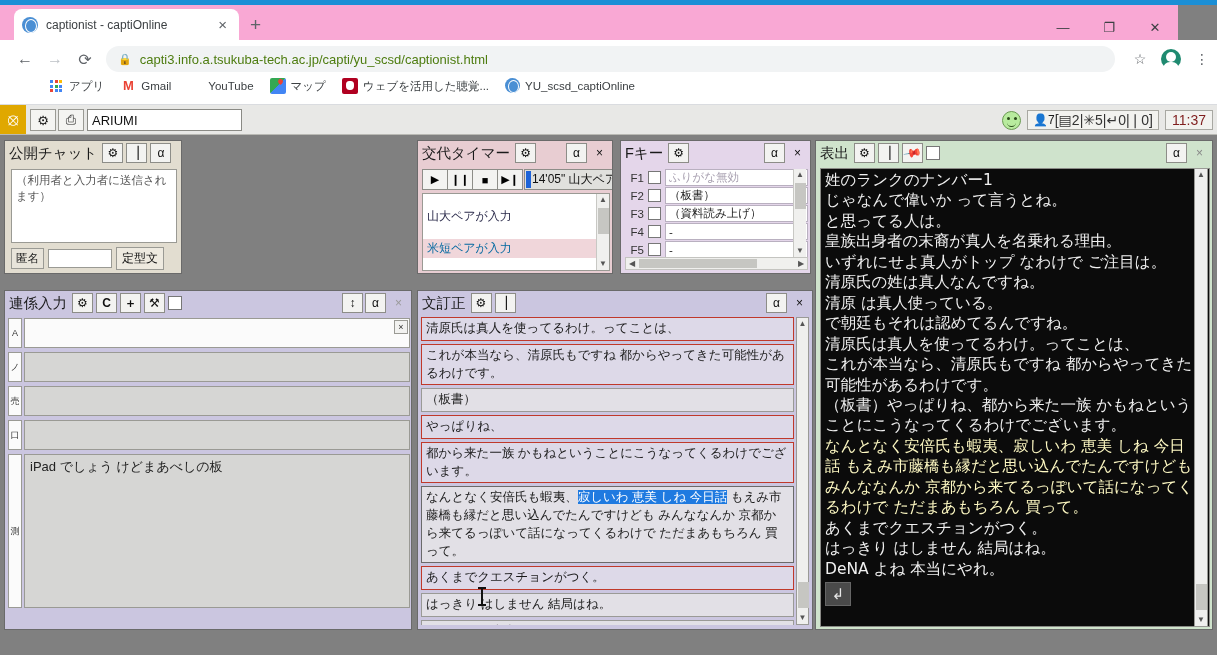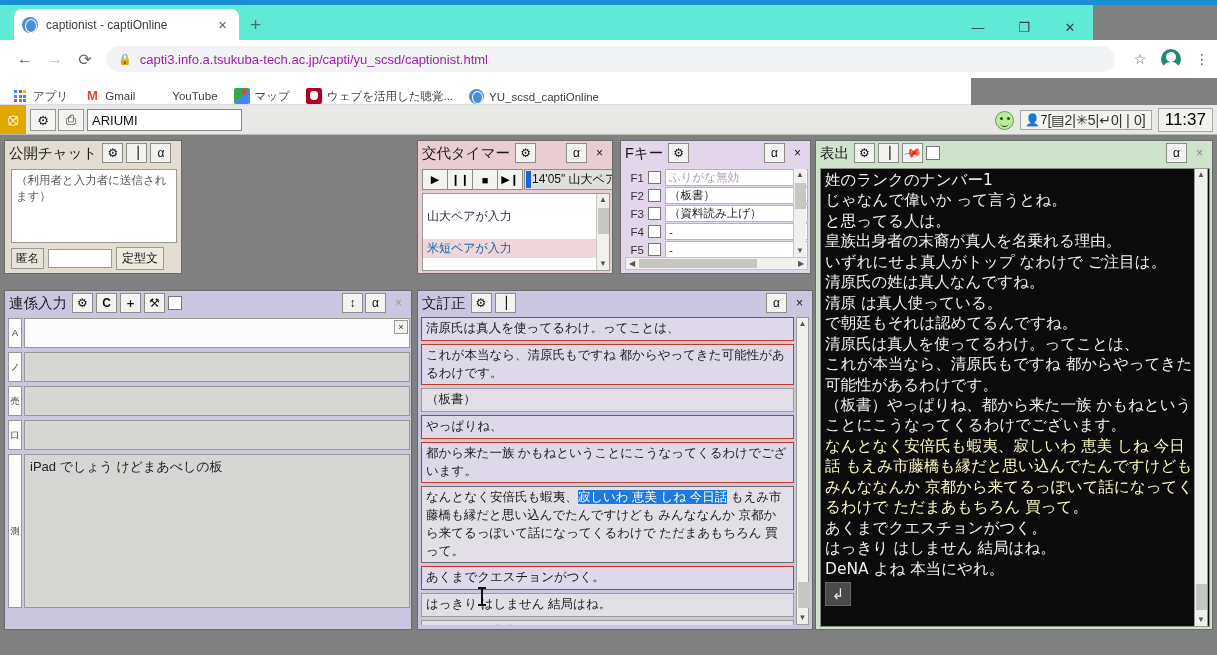--- a/index.html
+++ b/index.html
@@ -9,22 +9,22 @@
     width: 1217px; height: 655px;
     overflow: hidden;
     font-family: "Liberation Sans", "DejaVu Sans", sans-serif;
     background: #7f7f7f;
   }
   .screen { position: relative; width: 1217px; height: 655px; background: #808080; }
 
   
   .chrome-accent { position:absolute; left:0; top:0; width:1217px; height:5px; background:#1b8fd6; }
   .tabstrip {
-    position:absolute; left:0; top:5px; width:1093px; height:35px;
-    background:#5eead4;
+    position:absolute; left:0; top:5px; width:1178px; height:35px;
+    background:#f9a8d4;
   }
   .tab {
     position:absolute; left:14px; top:4px; width:225px; height:31px;
     background:#ffffff; border-radius:8px 8px 0 0;
     display:flex; align-items:center; padding:0 8px;
   }
   .tab-favicon {
     width:16px; height:16px; border-radius:50%;
     background:#4a8fd4; flex:none; margin-right:8px;
     position:relative;
@@ -56,38 +56,38 @@
     width:30px; text-align:center; font-size:16px; color:#5f6368; cursor:pointer;
     user-select:none;
   }
   .nav-btn.back { margin-left:10px; }
   .nav-btn.disabled { color:#bdc1c6; }
   .omnibox {
     flex:1; height:26px; background:#f1f3f4; border-radius:13px; margin:0 10px 0 6px;
     display:flex; align-items:center; padding:0 12px;
   }
   .lock { font-size:11px; color:#5f6368; margin-right:8px; }
-  .url { font-size:13px; color:#a21caf; white-space:nowrap; overflow:hidden; }
+  .url { font-size:13px; color:#4d7c0f; white-space:nowrap; overflow:hidden; }
   .tb-icon { width:30px; text-align:center; font-size:14px; color:#5f6368; cursor:pointer; }
   .avatar-icon {
     width:20px; height:20px; border-radius:50%; background:#1f8a70;
     position:relative; margin:0 6px;
   }
   .avatar-icon::after{
     content:""; position:absolute; left:5px; top:3px; width:10px; height:10px;
     border-radius:50%; background:#fff;
   }
   .avatar-icon::before{
     content:""; position:absolute; left:2px; bottom:0px; width:16px; height:7px;
     border-radius:8px 8px 0 0; background:#fff;
   }
 
   .bookmarks {
-    position:absolute; left:0; top:78px; width:971px; height:27px; background:#ffffff;
-    display:flex; align-items:flex-end; border-bottom:1px solid #dadce0;
+    position:absolute; left:0; top:78px; width:1217px; height:27px; background:#ffffff;
+    display:flex; align-items:flex-start; border-bottom:1px solid #dadce0;padding-left:36px;
   }
   .bm { display:flex; align-items:center; margin-right:16px; cursor:pointer; }
   .bm:first-child { margin-left:12px; }
   .bm-label { font-size:11.5px; color:#3c4043; white-space:nowrap; }
   .bm-ico { width:16px; height:16px; margin-right:5px; flex:none; position:relative; }
   .ico-apps { display:grid; grid-template-columns:repeat(3,3px); grid-template-rows:repeat(3,3px);
     gap:1.5px; align-content:center; justify-content:center; }
   .ico-apps i { background:#4285f4; display:block; width:3px; height:3px; }
   .ico-apps i:nth-child(2){background:#ea4335;} .ico-apps i:nth-child(3){background:#fbbc05;}
   .ico-apps i:nth-child(5){background:#34a853;} .ico-apps i:nth-child(7){background:#ea4335;}
@@ -139,21 +139,21 @@
     border-radius:50%; background:#2a4a1a; box-shadow:7px 0 0 #2a4a1a;}
   .smiley::after{content:""; position:absolute; left:4px; top:9px; width:9px; height:5px;
     border-bottom:1.5px solid #2a4a1a; border-radius:0 0 8px 8px;}
   .users-box {
     background:#f2f2ef; border:1px solid #a8a8a2; padding:1px 5px;
     font-size:12px; color:#1a1a1a; display:flex; align-items:center; white-space:nowrap;
   }
   .users-box .sub { font-size:14px; color:#333; }
   .clock {
     background:#f2f2ef; border:1px solid #a8a8a2; padding:1px 6px;
-    font-size:17px; color:#000000;
+    font-size:14px; color:#7f1d1d;
   }
 
   
   .panel { position:absolute; border:1px solid #6a6a6a; overflow:hidden; }
   .ptitle {
     display:flex; align-items:center; height:24px; padding-left:4px; gap:3px;
     font-size:14px; color:#1a1a1a; white-space:nowrap; position:relative;
   }
   .ptitle .t { font-size:14.5px; margin-right:2px; }
   .pbtn {

